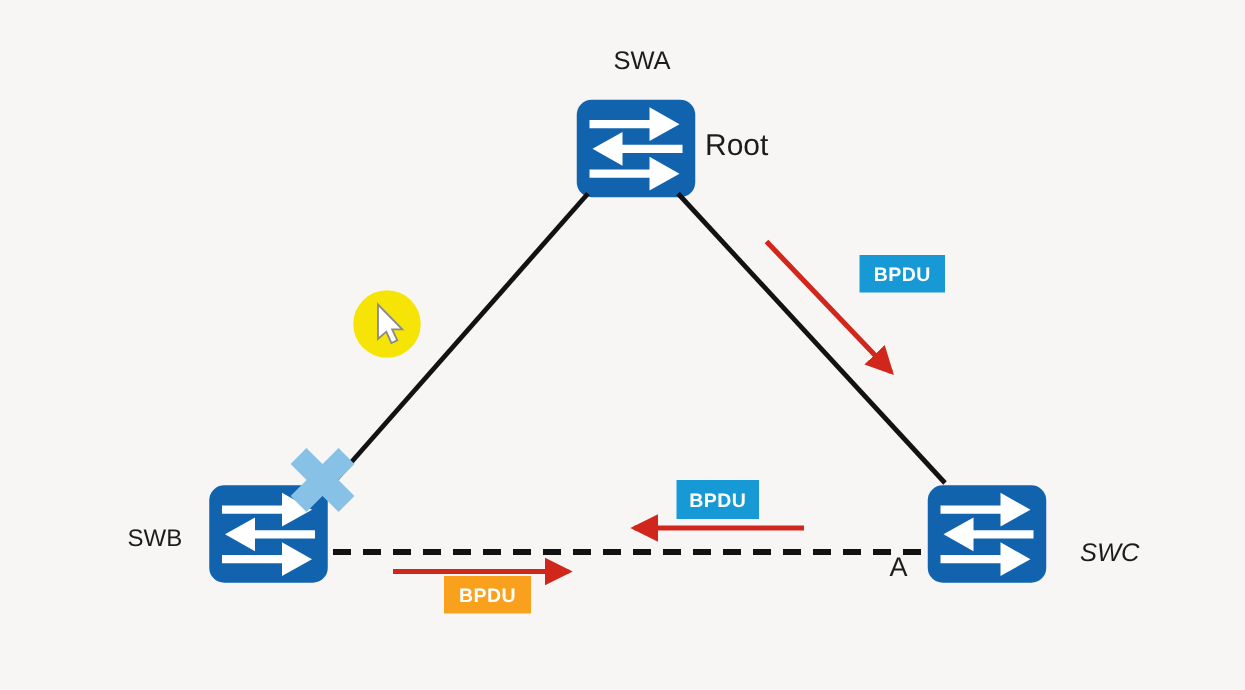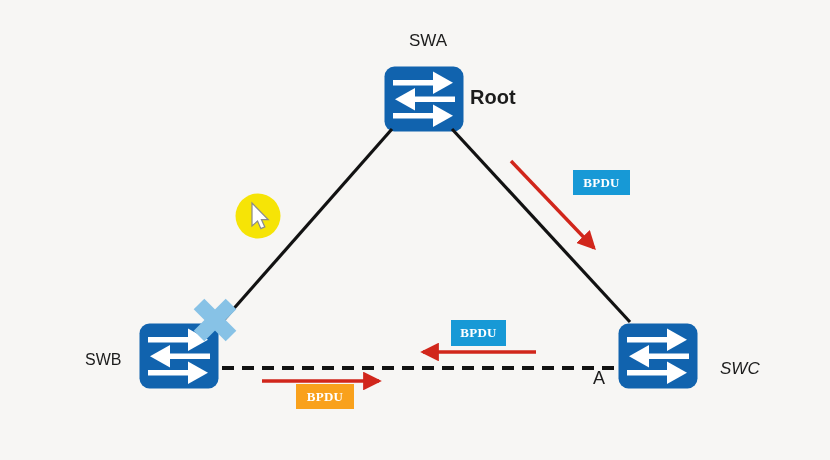--- a/index.html
+++ b/index.html
@@ -8,27 +8,27 @@
     position:relative;
     width:830px; height:460px;
     background:var(--background,#f7f6f4);
     overflow:hidden;
     color:var(--text_black,#1c1c1c);
   }
   .layer{position:absolute; left:0; top:0; pointer-events:none;}
   .node-icon{position:absolute; width:80px; height:66px;}
   .lbl{position:absolute; white-space:nowrap; color:var(--text_black,#1c1c1c);}
   .lbl-swa{left:400px; top:31px; width:56px; text-align:center; font-size:17px;}
-  .lbl-root{left:470px; top:86px; font-size:20px;font-weight:bold;}
+  .lbl-root{left:470px; top:86px; font-size:20px;}
   .lbl-swb{left:85px; top:351px; font-size:16px;text-align:right;}
   .lbl-swc{left:720px; top:359px; font-size:17px;font-style:italic;}
   .lbl-a{left:588px; top:368px; width:22px; text-align:center; font-size:18px;}
   .badge{
     position:absolute; display:flex; align-items:center; justify-content:center;
-    color:#ffffff; font-size:13px; font-weight:600; letter-spacing:0.3px;font-family:Liberation Serif, serif;
+    color:#ffffff; font-size:13px; font-weight:600; letter-spacing:0.3px;
   }
   .badge-blue{background:var(--badge_blue,#1799d6);}
   .badge-orange{background:var(--badge_orange,#f9a11c);}
   .badge-right{left:573px; top:170px; width:57px; height:25px;}
   .badge-mid{left:451px; top:320px; width:55px; height:26px;}
   .badge-bottom{left:296px; top:384px; width:58px; height:25px;}
 </style>
 </head>
 <body>
 

